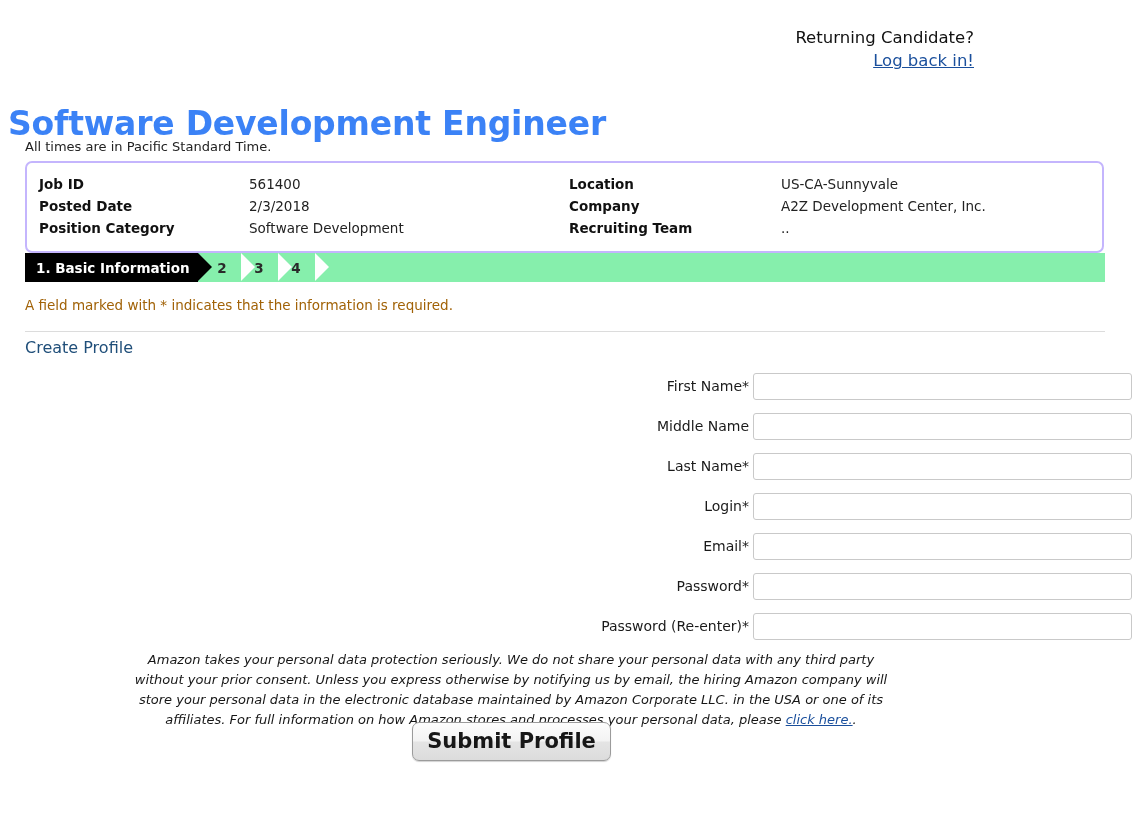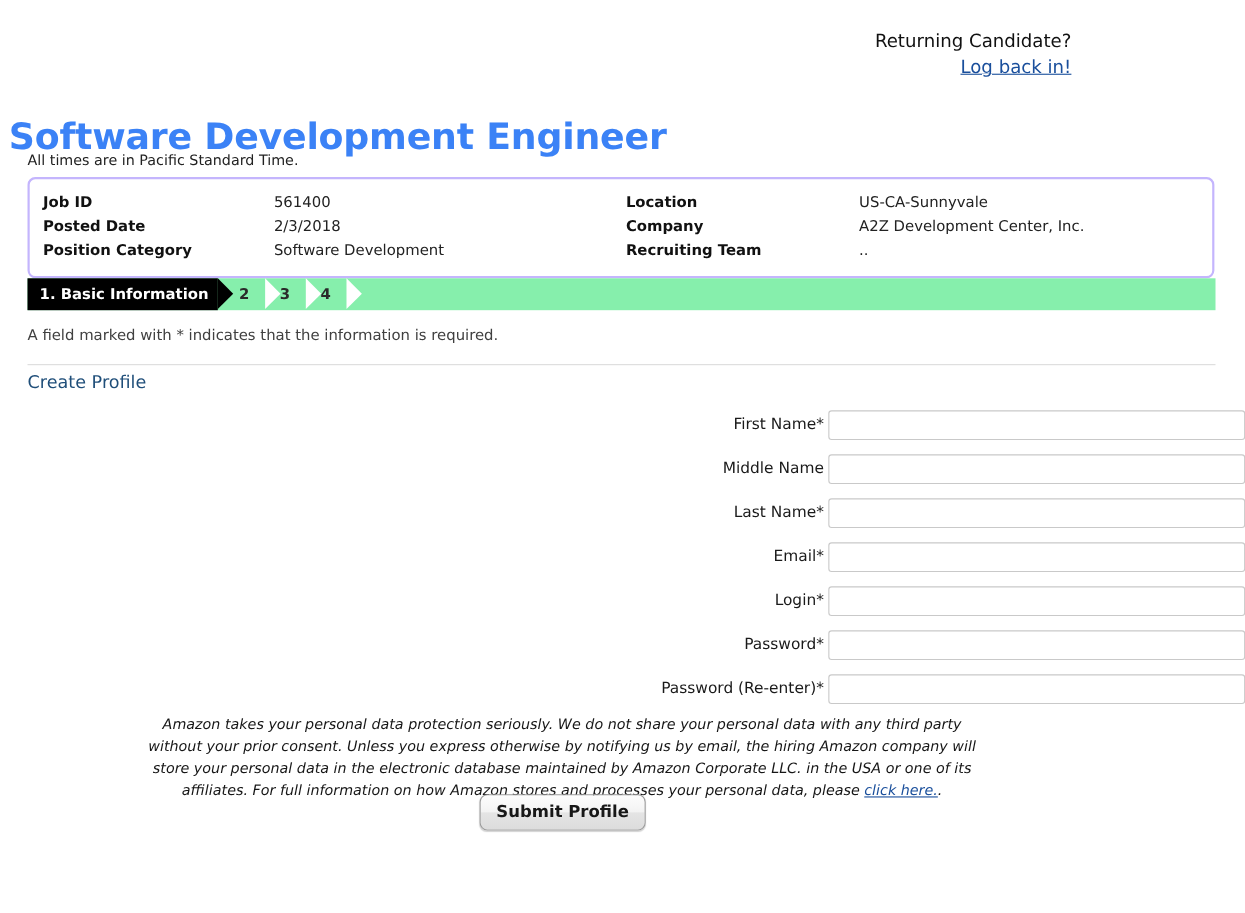--- a/index.html
+++ b/index.html
@@ -125,21 +125,21 @@
     font-weight: bold;
     color: #2a2a2a;
     z-index: 1;
   }
 
   
   .req-note {
     position: absolute;
     left: 25px; top: 297px;
     font-size: 13.5px;
-    color: #404040;
+    color: #a16207;
   }
 
   
   .divider {
     position: absolute;
     left: 25px; top: 331px;
     width: 1080px; height: 1px;
     background: #dcdcdc;
   }
   .section-title {
@@ -205,21 +205,21 @@
   
   .submit-wrap {
     position: absolute;
     left: 0; top: 722px;
     width: 1023px;
     text-align: center;
   }
   .submit-btn {
     display: inline-block;
     font-family: "DejaVu Sans", "Liberation Sans", sans-serif;
-    font-size: 15px;
+    font-size: 21px;
     font-weight: bold;
     color: #171717;
     padding: 6px 14px 7px 14px;
     border: 1px solid #9b9b9b;
     border-radius: 7px;
     background: linear-gradient(to bottom, #fdfdfd 0%, #f3f3f3 48%, #e4e4e4 52%, #dcdcdc 100%);
     box-shadow: 0 1px 1px rgba(0,0,0,0.18);
     cursor: pointer;
   }
 </style>
@@ -294,25 +294,25 @@
     </div>
     <div class="form-row">
       <div class="lbl">Middle Name</div>
       <input class="fld" type="text" value="" style="">
     </div>
     <div class="form-row">
       <div class="lbl">Last Name*</div>
       <input class="fld" type="text" value="" style="">
     </div>
     <div class="form-row">
+      <div class="lbl">Login*</div>
+      <input class="fld" type="text" value="" style="">
+    </div>
+    <div class="form-row">
       <div class="lbl">Email*</div>
-      <input class="fld" type="text" value="" style="">
-    </div>
-    <div class="form-row">
-      <div class="lbl">Login*</div>
       <input class="fld" type="text" value="" style="">
     </div>
     <div class="form-row">
       <div class="lbl">Password*</div>
       <input class="fld" type="password" value="" style="">
     </div>
     <div class="form-row">
       <div class="lbl">Password (Re-enter)*</div>
       <input class="fld" type="password" value="" style="">
     </div>

